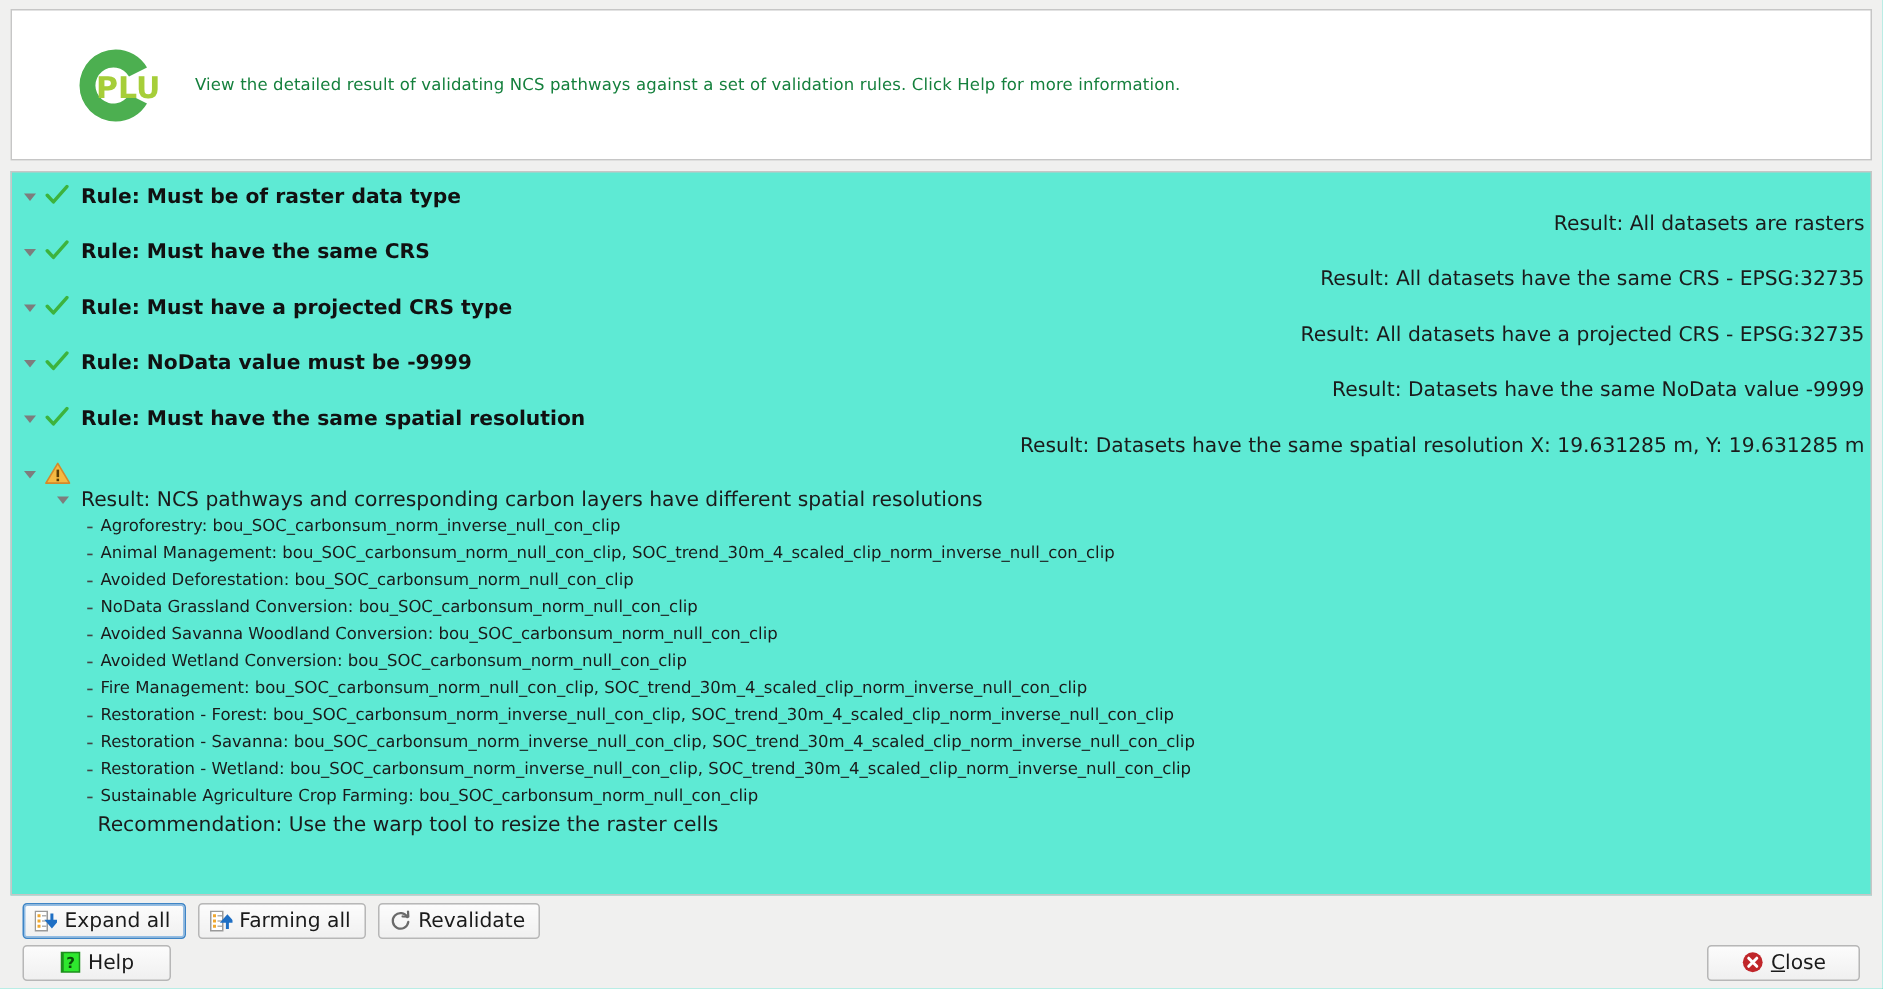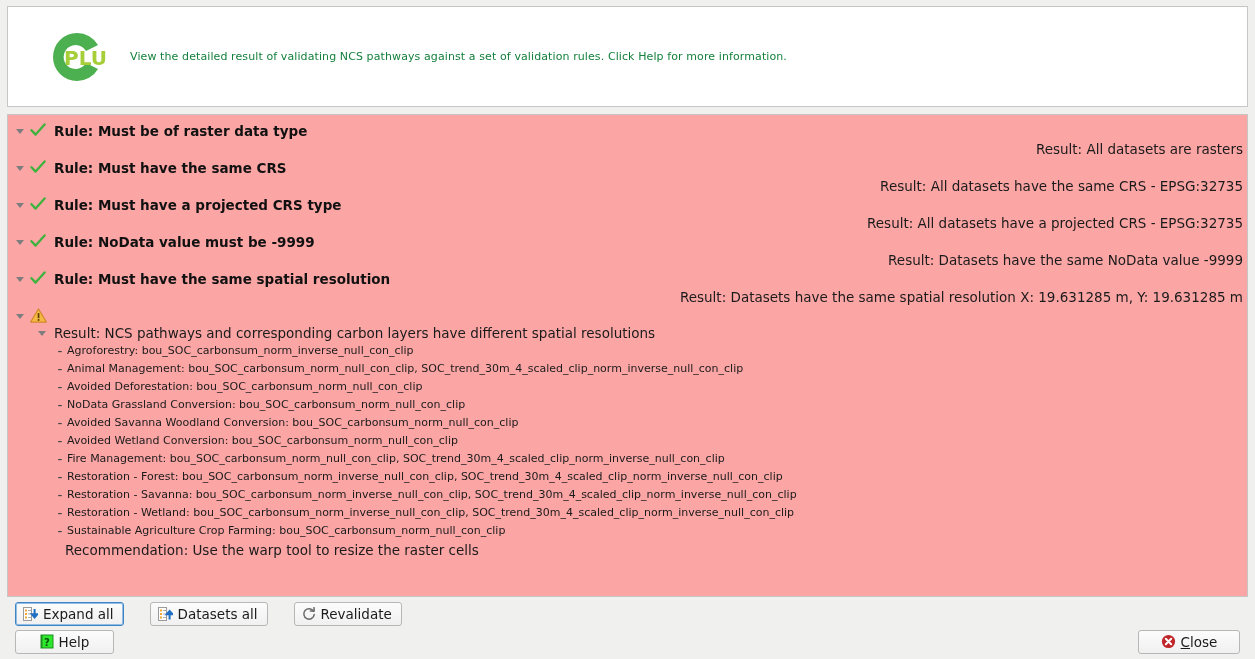--- a/index.html
+++ b/index.html
@@ -37,21 +37,21 @@
   .logo svg { display: block; }
   .header-desc {
     font-size: 11px;
     color: #15803d;
     letter-spacing: 0.1px;
   }
 
   
   .panel {
     margin-top: 7px;
-    background: #fca5a5;
+    background: #5eead4;
     border: 1px solid #c6c6c6;
     flex: 1 1 auto;
     overflow: hidden;
     padding: 6px 4px 12px 4px;
     position: relative;
   }
 
   .node { display: block; }
 
   .row {
@@ -130,21 +130,21 @@
     line-height: 19px;
     padding-top: 1px;
   }
 
   
   .btnbar {
     flex: 0 0 auto;
     display: flex;
     align-items: center;
     padding: 4px 0 0 8px;
-    gap: 26px;
+    gap: 8px;
     height: 30px;
   }
   .btnbar.bottom {
     padding: 3px 8px 6px 8px;
     justify-content: space-between;
     height: 32px;
   }
 
   .btn {
     display: inline-flex;
@@ -357,21 +357,21 @@
           <rect x="0.5" y="0.5" width="8" height="13" fill="#ffffff" stroke="#9a9a9a"></rect>
           <rect x="2" y="2.5" width="2" height="2" fill="#f0a830"></rect>
           <rect x="2" y="6" width="2" height="2" fill="#f0a830"></rect>
           <rect x="2" y="9.5" width="2" height="2" fill="#f0a830"></rect>
           <rect x="5" y="3" width="3" height="1" fill="#b0b0b0"></rect>
           <rect x="5" y="6.5" width="3" height="1" fill="#b0b0b0"></rect>
           <rect x="5" y="10" width="3" height="1" fill="#b0b0b0"></rect>
           <path d="M11.6 12.4 L11.6 5 M8.8 7.2 L11.6 4 L14.4 7.2Z" stroke="#1f6fc4" stroke-width="2" fill="#1f6fc4"></path>
         </svg>
       </span>
-      <span class="lbl">Datasets all</span>
+      <span class="lbl">Farming all</span>
     </div>
 
     <div class="btn">
       <span class="ico">
         <svg width="14" height="14" viewBox="0 0 14 14">
           <path d="M11.6 4.4 A5.2 5.2 0 1 0 12.2 7.6" stroke="#6a6a6a" stroke-width="1.5" fill="none" stroke-linecap="round"></path>
           <path d="M8.4 4.0 L12.2 4.1 L12.0 0.6" stroke="#6a6a6a" stroke-width="1.5" fill="none" stroke-linecap="round" stroke-linejoin="round"></path>
         </svg>
       </span>
       <span class="lbl">Revalidate</span>

